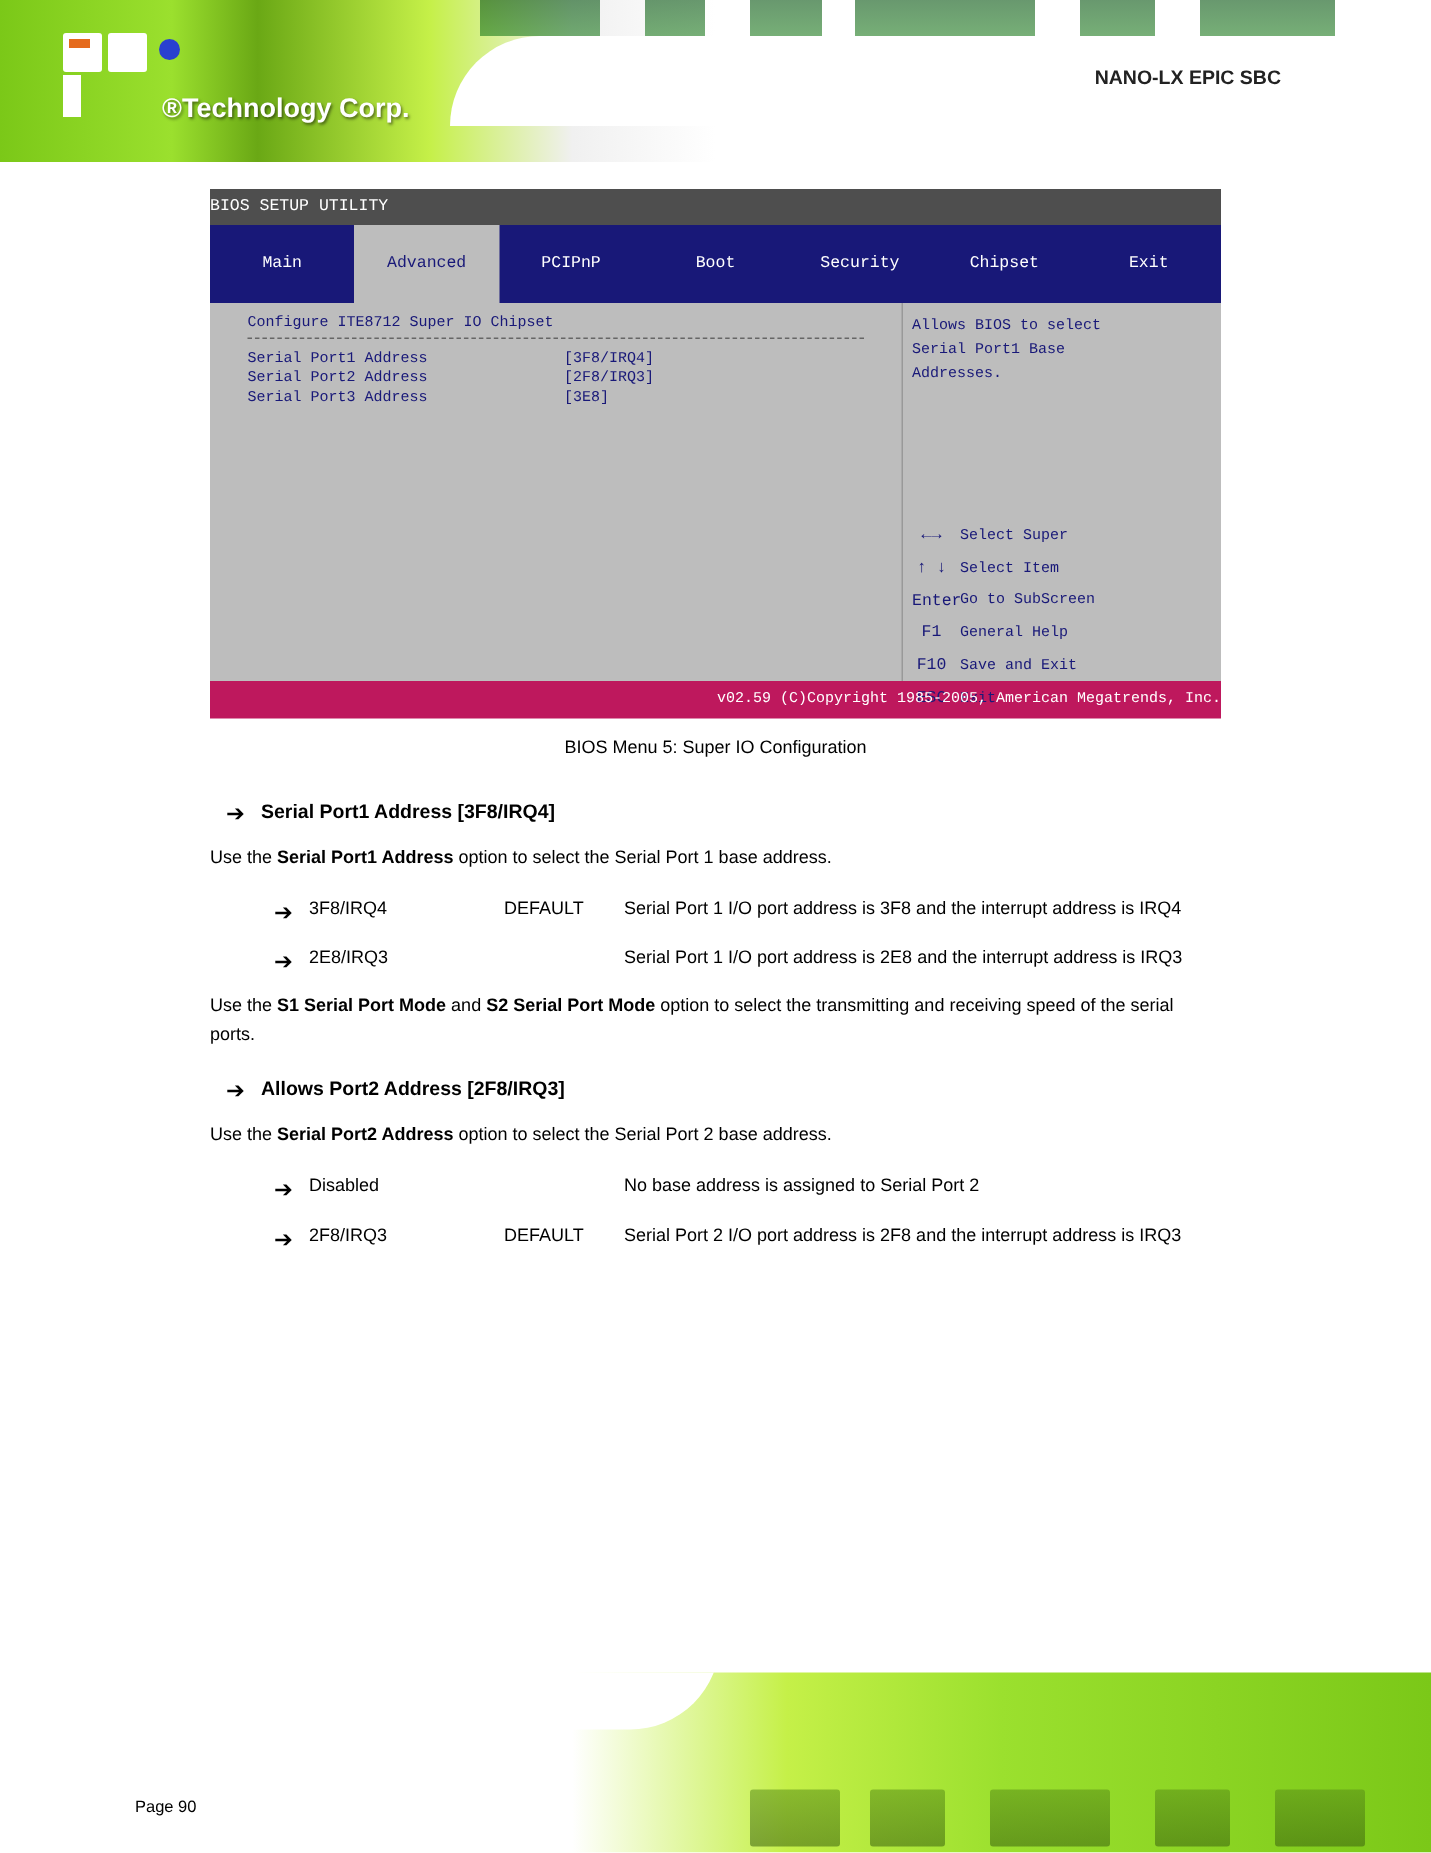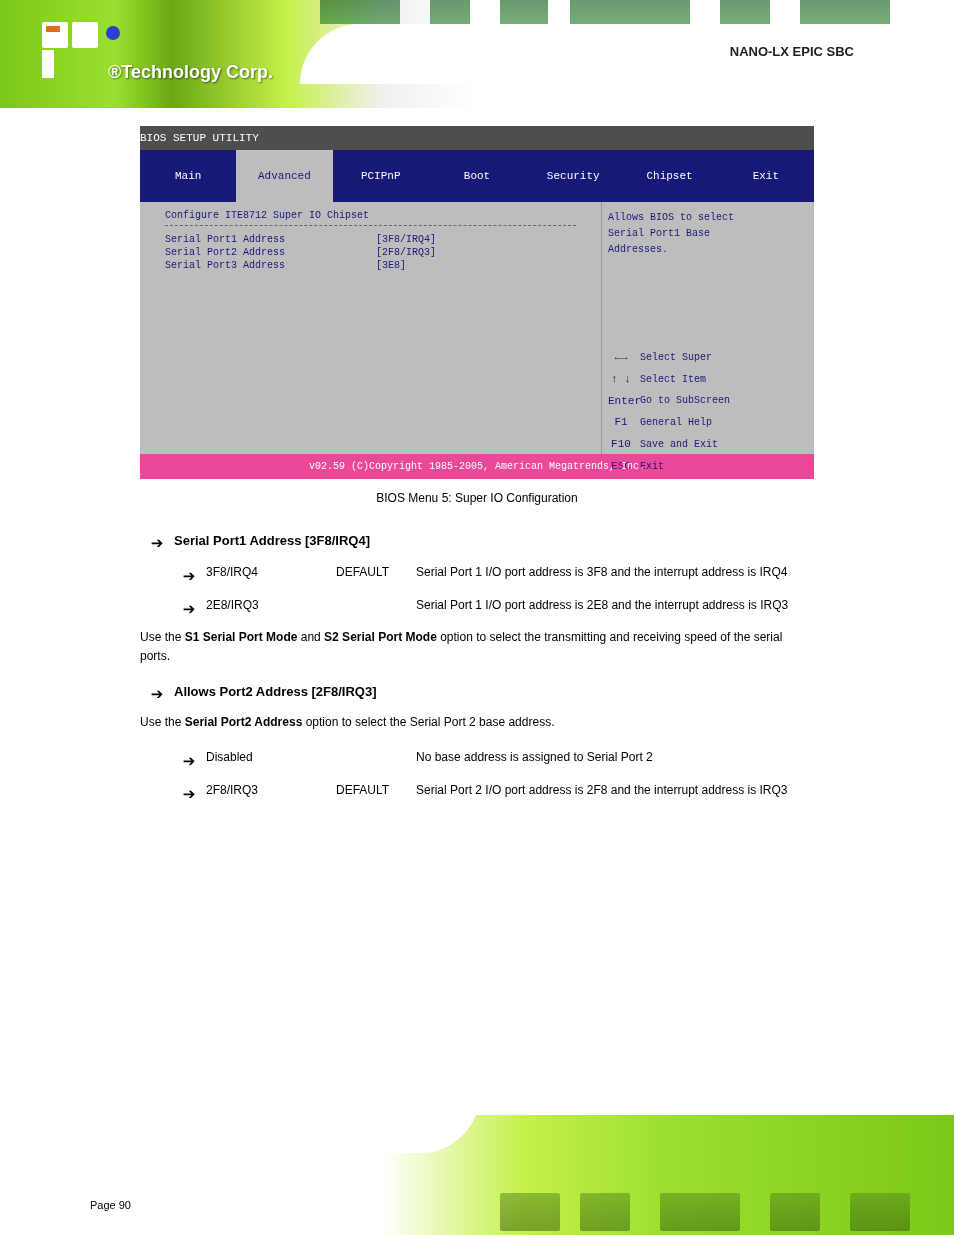--- a/index.html
+++ b/index.html
@@ -22,21 +22,21 @@
 .tagline{position:absolute;top:62px;left:108px;color:#fff;font-weight:bold;font-size:18px;text-shadow:1px 1px 2px rgba(0,0,0,.5)}
 .content{position:absolute;top:120px;left:140px;right:140px}
 .bios-box{width:674px;margin:6px 0 0 0}
 .bios-hdr{background:#4e4e4e;color:#fff;font-size:11px;padding:6px 0;font-family:'Courier New',monospace}
 .bios-tabs{display:flex;background:#181878;font-family:'Courier New',monospace;font-size:11px}
 .bt{flex:1;text-align:center;padding:20px 0;color:#fff}
 .bt.sel{background:#bdbdbd;color:#181878}
 .bios-body{display:flex;background:#bdbdbd;height:252px;font-family:'Courier New',monospace;font-size:10px;color:#181878}
 .bios-left{flex:1;padding:8px 25px}
 .bios-right{width:200px;border-left:1px solid #999;padding:8px 6px;line-height:1.6}
-.bios-ft{background:#ec4899;color:#fff;font-size:10px;text-align:center;padding:7px 0;font-family:'Courier New',monospace}
+.bios-ft{background:#be185d;color:#fff;font-size:10px;text-align:right;padding:7px 0;font-family:'Courier New',monospace}
 .bl-row{display:flex;margin:2px 0}
 .bl-lab{flex:1}
 .bl-val{width:200px}
 .dash-line{border-bottom:1px dashed #666;margin:4px 0 8px 0}
 .nav-icons{margin-top:90px;line-height:1.8}
 .ni-row{display:flex;align-items:center;gap:6px;margin:2px 0}
 .ni-ico{width:26px;text-align:center;font-size:11px}
 .caption{text-align:center;font-size:12px;margin:12px 0 24px 0}
 .heading{font-weight:bold;font-size:13px;margin:10px 0 12px 0}
 .desc{font-size:12px;margin:4px 0 14px 0;line-height:1.6}
@@ -144,20 +144,23 @@
 </div>
 <div class="bios-ft">v02.59 (C)Copyright 1985-2005, American Megatrends, Inc.</div>
 </div>
 
 <div class="caption">BIOS Menu 5: Super IO Configuration</div>
 
 <div class="opt-row">
 <div class="opt-arrow">➔</div>
 <div class="heading" style="margin:0">Serial Port1 Address [3F8/IRQ4]</div>
 </div>
+<div class="desc">
+<span>Use the </span><b>Serial Port1 Address</b><span> option to select the Serial Port 1 base address.</span>
+</div>
 <div class="opt-row" style="margin-left:32px">
 <div class="opt-arrow">➔</div>
 <div class="opt-lab">3F8/IRQ4</div>
 <div class="opt-def">DEFAULT</div>
 <div class="opt-txt">Serial Port 1 I/O port address is 3F8 and the interrupt address is IRQ4</div>
 </div>
 <div class="opt-row" style="margin-left:32px">
 <div class="opt-arrow">➔</div>
 <div class="opt-lab">2E8/IRQ3</div>
 <div class="opt-def"></div>

